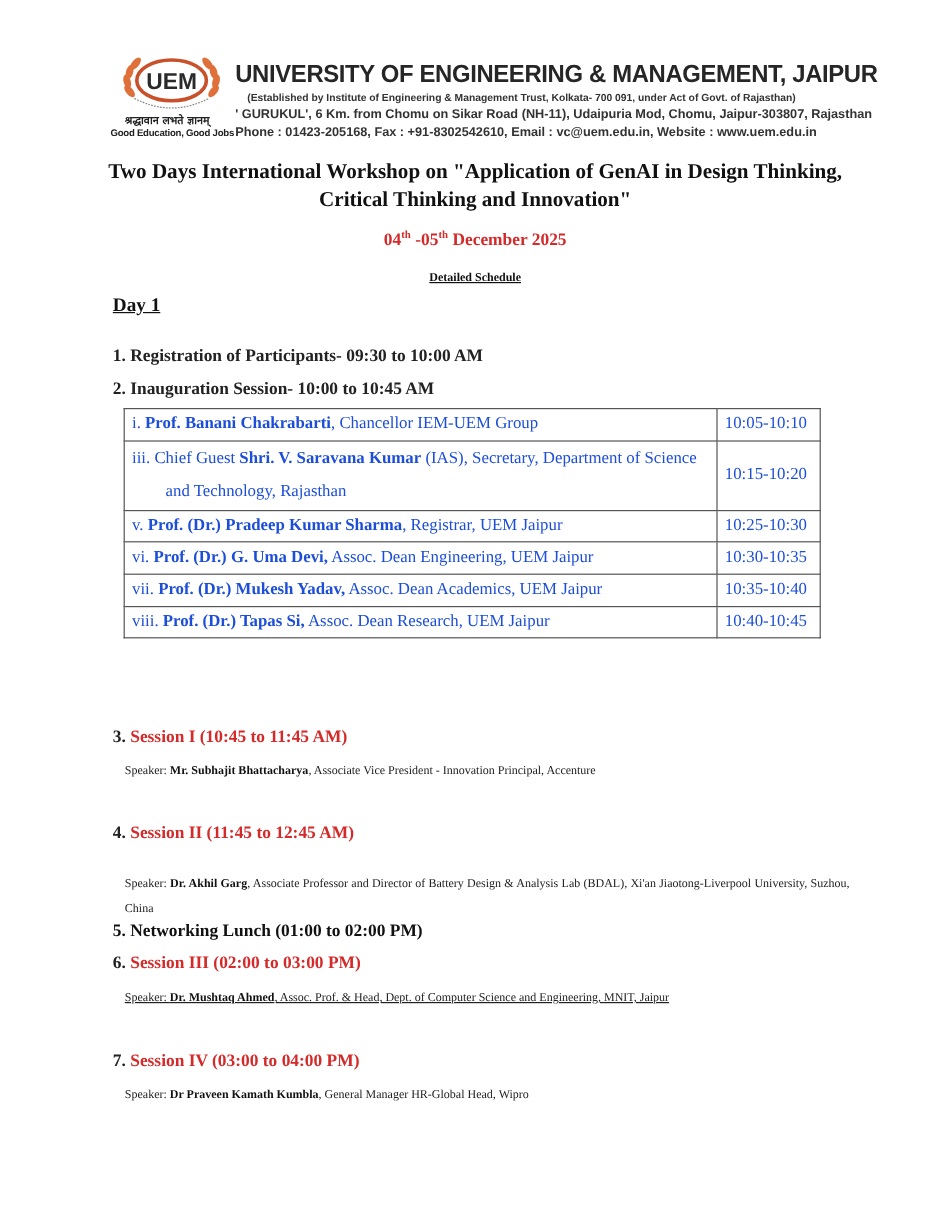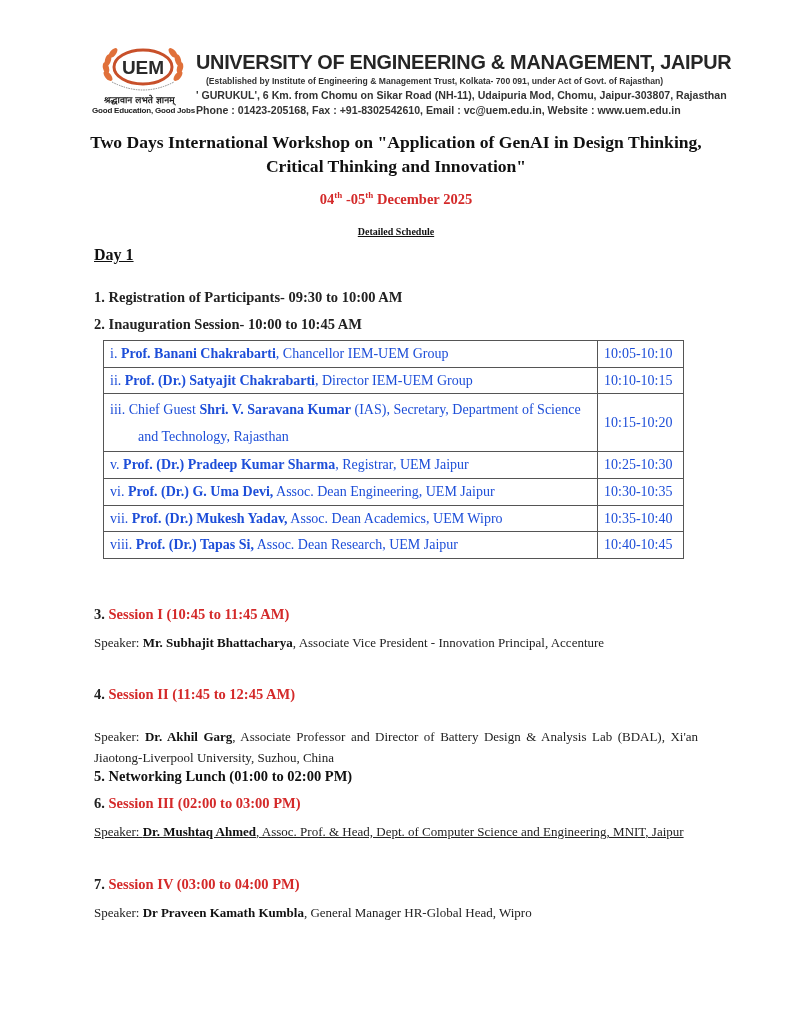--- a/index.html
+++ b/index.html
@@ -31,21 +31,21 @@
     .guest-table { position: absolute; left: 103px; top: 340px; width: 581px; border-collapse: collapse; font-size: 14px; color: #1d4ed8; }
     .guest-table td { border: 1px solid #555; padding: 0 6px; vertical-align: middle; }
     .guest-table td.time { width: 73px; text-align: left; padding-left: 6px; white-space: nowrap; }
     .guest-table tr { height: 26.7px; }
     .guest-table tr.tall { height: 58px; }
     .guest-table tr.tall td.desc { line-height: 27px; padding-top: 0; }
     .guest-table tr.tall .line2 { display: block; padding-left: 28px; }
     .guest-table tr.thick-top td { border-top: 2px solid #333; }
     .guest-table { border: 1.5px solid #333; }
 
-    .para { position: absolute; left: 94px; width: 604px; font-size: 13px; line-height: 21px; color: #222; text-align: justify; }
+    .para { position: absolute; left: 104px; width: 604px; font-size: 10px; line-height: 21px; color: #222; text-align: justify; }
   </style>
 </head>
 <body>
 
 <div class="letterhead">
   <div class="logo">
     <svg class="logo-svg" viewBox="0 0 90 46">
 
       <g fill="#e0703a">
         <ellipse cx="10" cy="30" rx="3" ry="6" transform="rotate(-40 10 30)"></ellipse>
@@ -81,38 +81,34 @@
 
 <div class="item" style="top:289px;">1. Registration of Participants- 09:30 to 10:00 AM</div>
 <div class="item" style="top:316px;">2. Inauguration Session- 10:00 to 10:45 AM</div>
 
 <table class="guest-table">
   <tbody>
     <tr>
       <td class="desc"><span>i. </span><b>Prof. Banani Chakrabarti</b><span>, Chancellor IEM-UEM Group</span></td>
       <td class="time">10:05-10:10</td>
     </tr>
-    <tr>
-      <td class="desc"><span>ii. </span><b>Prof. (Dr.) Satyajit Chakrabarti</b><span>, Director IEM-UEM Group</span></td>
-      <td class="time">10:10-10:15</td>
-    </tr>
     <tr class="tall">
       <td class="desc"><span>iii. Chief Guest </span><b>Shri. V. Saravana Kumar</b><span> (IAS), Secretary, Department of Science</span><span class="line2">and Technology, Rajasthan</span></td>
       <td class="time">10:15-10:20</td>
     </tr>
     <tr>
       <td class="desc"><span>v. </span><b>Prof. (Dr.) Pradeep Kumar Sharma</b><span>, Registrar, UEM Jaipur</span></td>
       <td class="time">10:25-10:30</td>
     </tr>
     <tr>
       <td class="desc"><span>vi. </span><b>Prof. (Dr.) G. Uma Devi,</b><span> Assoc. Dean Engineering, UEM Jaipur</span></td>
       <td class="time">10:30-10:35</td>
     </tr>
     <tr>
-      <td class="desc"><span>vii. </span><b>Prof. (Dr.) Mukesh Yadav,</b><span> Assoc. Dean Academics, UEM Wipro</span></td>
+      <td class="desc"><span>vii. </span><b>Prof. (Dr.) Mukesh Yadav,</b><span> Assoc. Dean Academics, UEM Jaipur</span></td>
       <td class="time">10:35-10:40</td>
     </tr>
     <tr>
       <td class="desc"><span>viii. </span><b>Prof. (Dr.) Tapas Si,</b><span> Assoc. Dean Research, UEM Jaipur</span></td>
       <td class="time">10:40-10:45</td>
     </tr>
   </tbody>
 </table>
 
 <div class="item" style="top:606px;">

